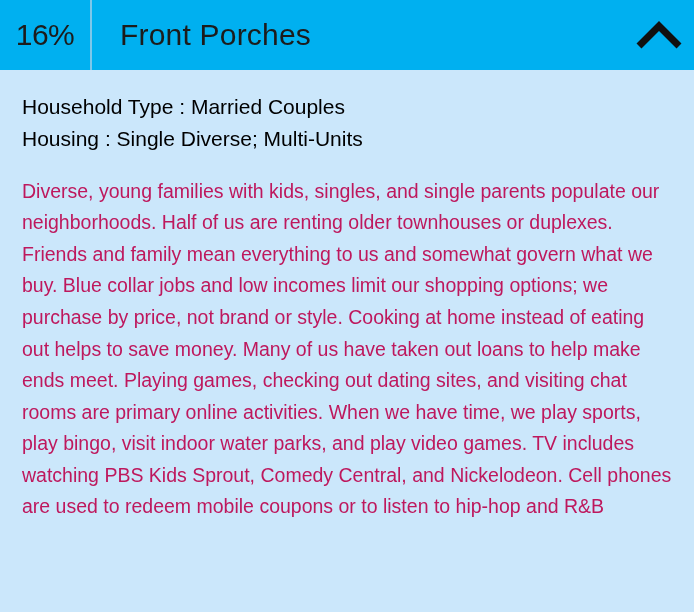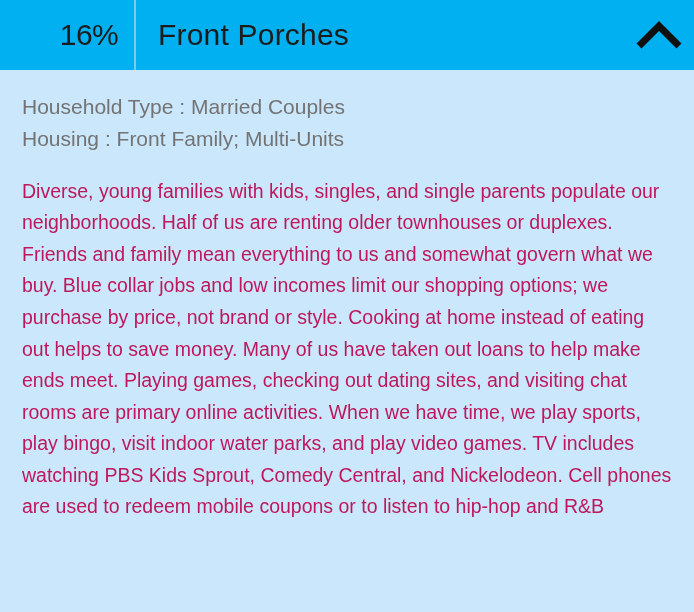--- a/index.html
+++ b/index.html
@@ -32,30 +32,29 @@
   .pct {
     width: 90px;
     height: 70px;
     display: flex;
     align-items: center;
     justify-content: center;
     font-size: 30px;
     color: #1c1c1c;
     letter-spacing: -0.5px;
     box-sizing: border-box;
-    margin-left: 44px;
   }
   .divider {
     width: 2px;
     height: 70px;
     background: #7ec8ea;
   }
   .title {
     flex: 1;
-    padding-left: 22px;
+    padding-left: 28px;
     font-size: 30px;
     color: #1c1c1c;
     letter-spacing: 0.2px;
   }
   .collapse-btn {
     width: 70px;
     height: 70px;
     display: flex;
     align-items: center;
     justify-content: center;
@@ -65,21 +64,21 @@
     display: block;
   }
   .body {
     flex: 1;
     padding: 22px 22px 0 22px;
     box-sizing: border-box;
     background: #cbe7fb;
   }
   .meta-line {
     font-size: 21px;
-    color: #737373;
+    color: #000000;
     line-height: 1.42;
     margin: 0 0 2px 0;
     white-space: nowrap;
   }
   .desc {
     margin-top: 22px;
     font-size: 19.5px;
     line-height: 1.62;
     color: #be185d;
   }
@@ -95,17 +94,17 @@
     <div class="title">Front Porches</div>
     <div class="collapse-btn">
       <svg class="chev" width="48" height="34" viewBox="0 0 48 34">
         <path d="M4 28 L24 8 L44 28" fill="none" stroke="#101010" stroke-width="7" stroke-linecap="butt" stroke-linejoin="miter"></path>
       </svg>
     </div>
   </div>
 
   <div class="body">
     <p class="meta-line">Household Type : Married Couples</p>
-    <p class="meta-line">Housing : Front Family; Multi-Units</p>
+    <p class="meta-line">Housing : Single Diverse; Multi-Units</p>
     <div class="desc">Diverse, young families with kids, singles, and single parents populate our neighborhoods. Half of us are renting older townhouses or duplexes. Friends and family mean everything to us and somewhat govern what we buy. Blue collar jobs and low incomes limit our shopping options; we purchase by price, not brand or style. Cooking at home instead of eating out helps to save money. Many of us have taken out loans to help make ends meet. Playing games, checking out dating sites, and visiting chat rooms are primary online activities. When we have time, we play sports, play bingo, visit indoor water parks, and play video games. TV includes watching PBS Kids Sprout, Comedy Central, and Nickelodeon. Cell phones are used to redeem mobile coupons or to listen to hip-hop and R&amp;B</div>
   </div>
 
 </div>
 
 </body></html>

